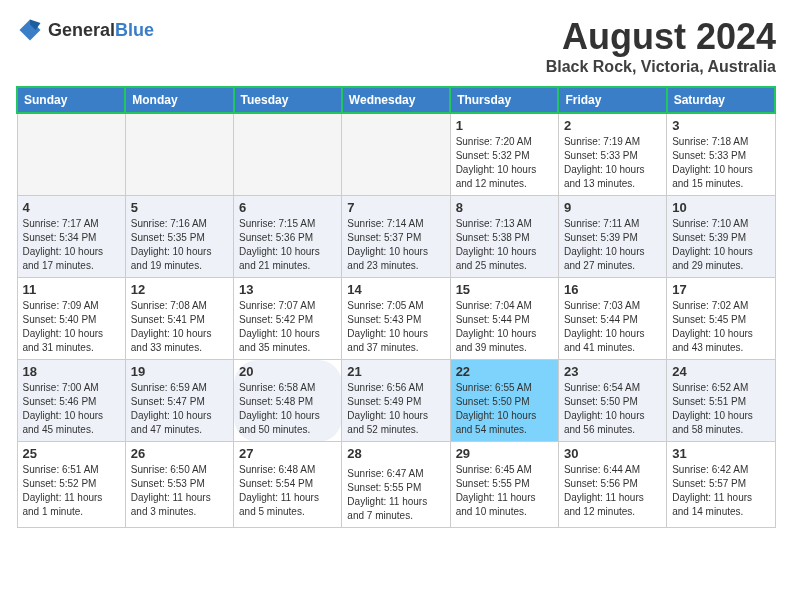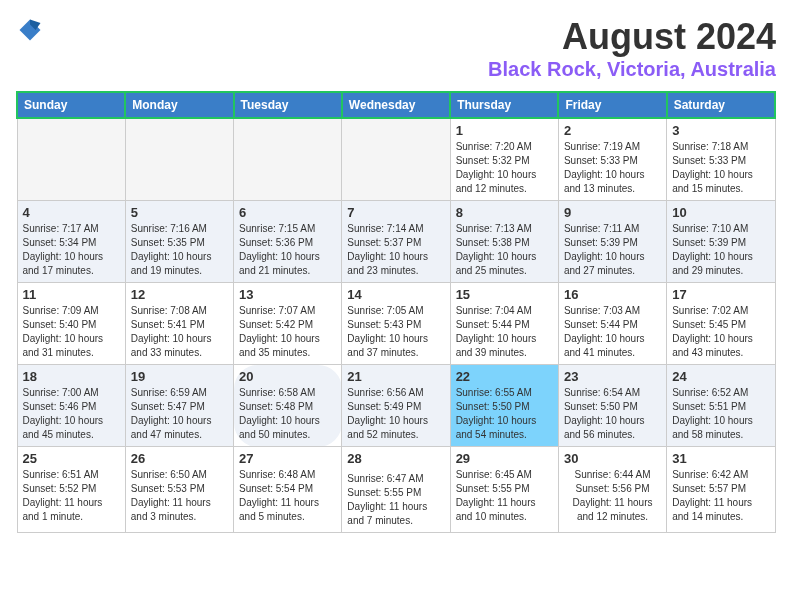--- a/index.html
+++ b/index.html
@@ -27,22 +27,22 @@
     }
     .title-section {
       text-align: right;
     }
     .main-title {
       font-size: 36px;
       font-weight: bold;
       color: #333;
     }
     .subtitle {
-      font-size: 20px;
-      color: #8b5cf6;
+      font-size: 16px;
+      color: #404040;
       font-weight: bold;
     }
     .calendar {
       width: 100%;
       border-collapse: collapse;
       border: 1px solid #ccc;
     }
     .calendar th {
       background: #3a7ec8;
       color: #fff;
@@ -89,20 +89,25 @@
   </style>
 </head>
 <body>
 
 <div class="header">
   <div class="logo">
     <svg class="logo-icon" viewBox="0 0 40 40">
       <polygon points="20,5 35,20 20,35 5,20" fill="#3a7ec8"></polygon>
       <polygon points="20,5 35,10 28,20 20,12" fill="#1a5ea0"></polygon>
     </svg>
+    <div>
+      <div>
+        <span style="font-size:18px;font-weight:bold;color:#333;">General</span><span style="font-size:18px;font-weight:bold;color:#3a7ec8;">Blue</span>
+      </div>
+    </div>
   </div>
   <div class="title-section">
     <div class="main-title">August 2024</div>
     <div class="subtitle">Black Rock, Victoria, Australia</div>
   </div>
 </div>
 
 <table class="calendar">
   <thead>
     <tr>
@@ -327,21 +332,21 @@
         </td>
         <td style="background: rgb(255, 255, 255);">
           <span class="day-number">29</span>
           <div class="day-info" style="white-space: pre-line;">Sunrise: 6:45 AM
 Sunset: 5:55 PM
 Daylight: 11 hours
 and 10 minutes.</div>
         </td>
         <td style="background: rgb(255, 255, 255);">
           <span class="day-number">30</span>
-          <div class="day-info" style="white-space: pre-line; text-align: center;">Sunrise: 6:44 AM
+          <div class="day-info" style="white-space: pre-line;">Sunrise: 6:44 AM
 Sunset: 5:56 PM
 Daylight: 11 hours
 and 12 minutes.</div>
         </td>
         <td style="background: rgb(255, 255, 255);">
           <span class="day-number">31</span>
           <div class="day-info" style="white-space: pre-line;">Sunrise: 6:42 AM
 Sunset: 5:57 PM
 Daylight: 11 hours
 and 14 minutes.</div>

